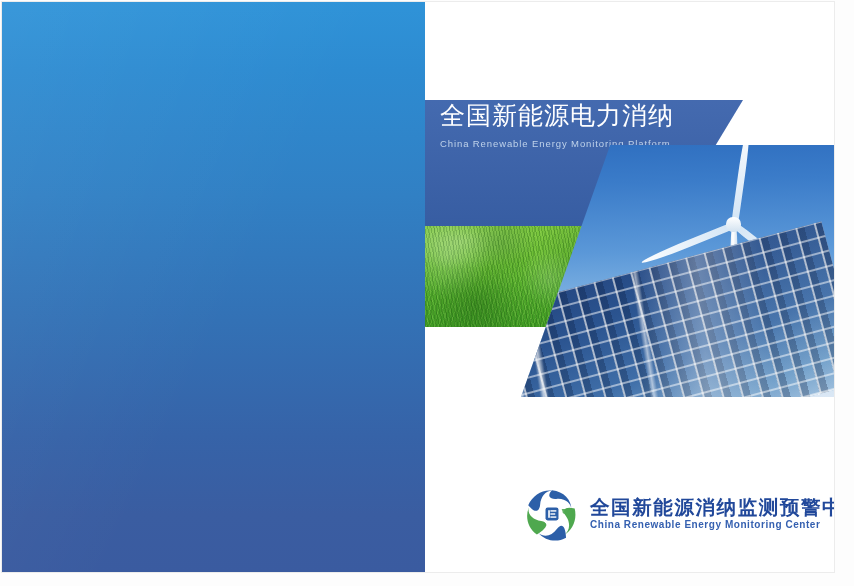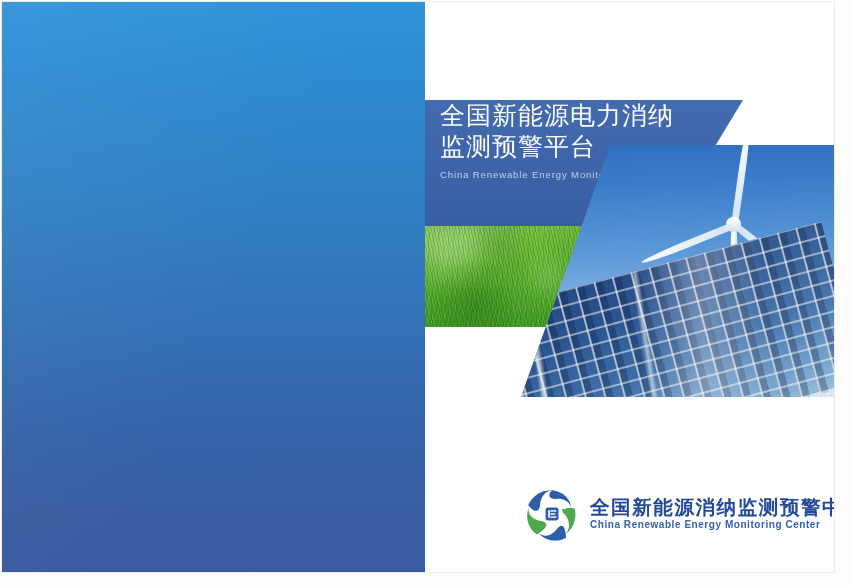--- a/index.html
+++ b/index.html
@@ -263,21 +263,20 @@
 <div id="stage">
   <div class="page">
 
     <div class="left-panel"></div>
 
     <div class="right-area">
 
       <div class="title-band">
         <div class="title-inner">
           <div class="title-cn">全国新能源电力消纳</div>
-          <div class="title-cn">监测预警平台</div>
           <div class="title-en">China Renewable Energy Monitoring Platform</div>
         </div>
       </div>
 
       <div class="grass-block">
         <div class="grass-texture"></div>
         <div class="grass-mottle"></div>
       </div>
 
       <div class="photo-panel">

